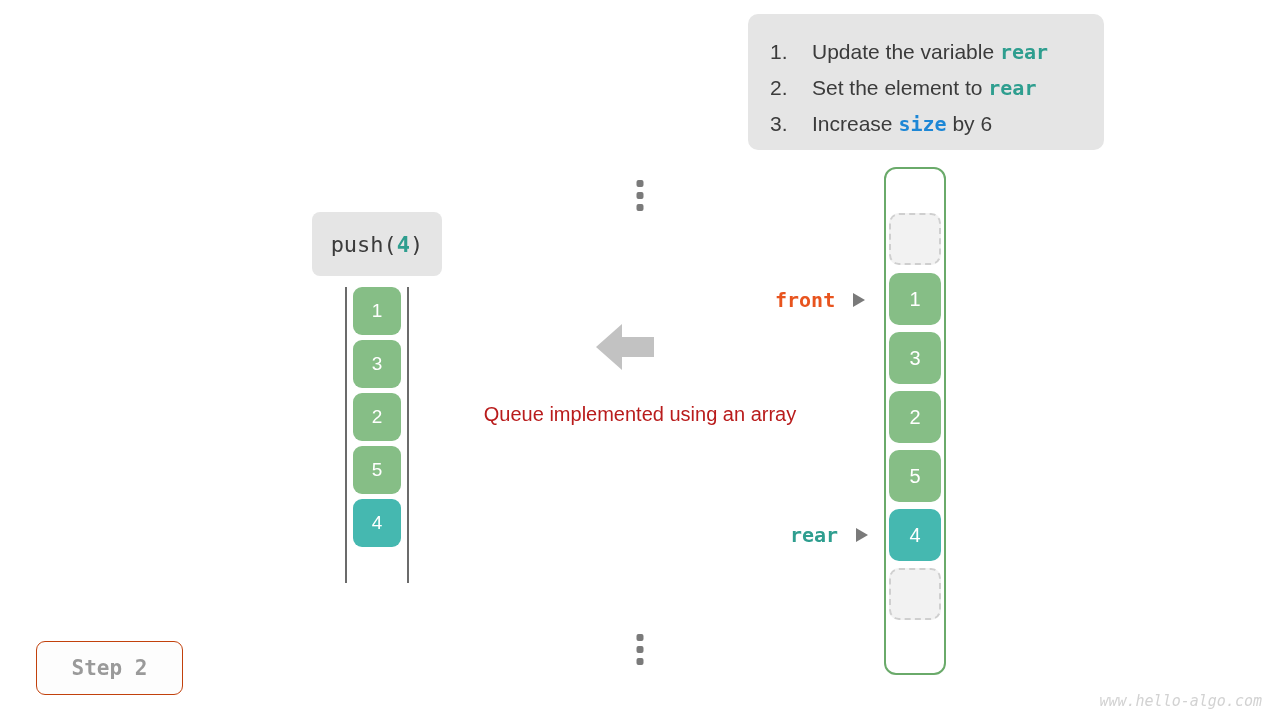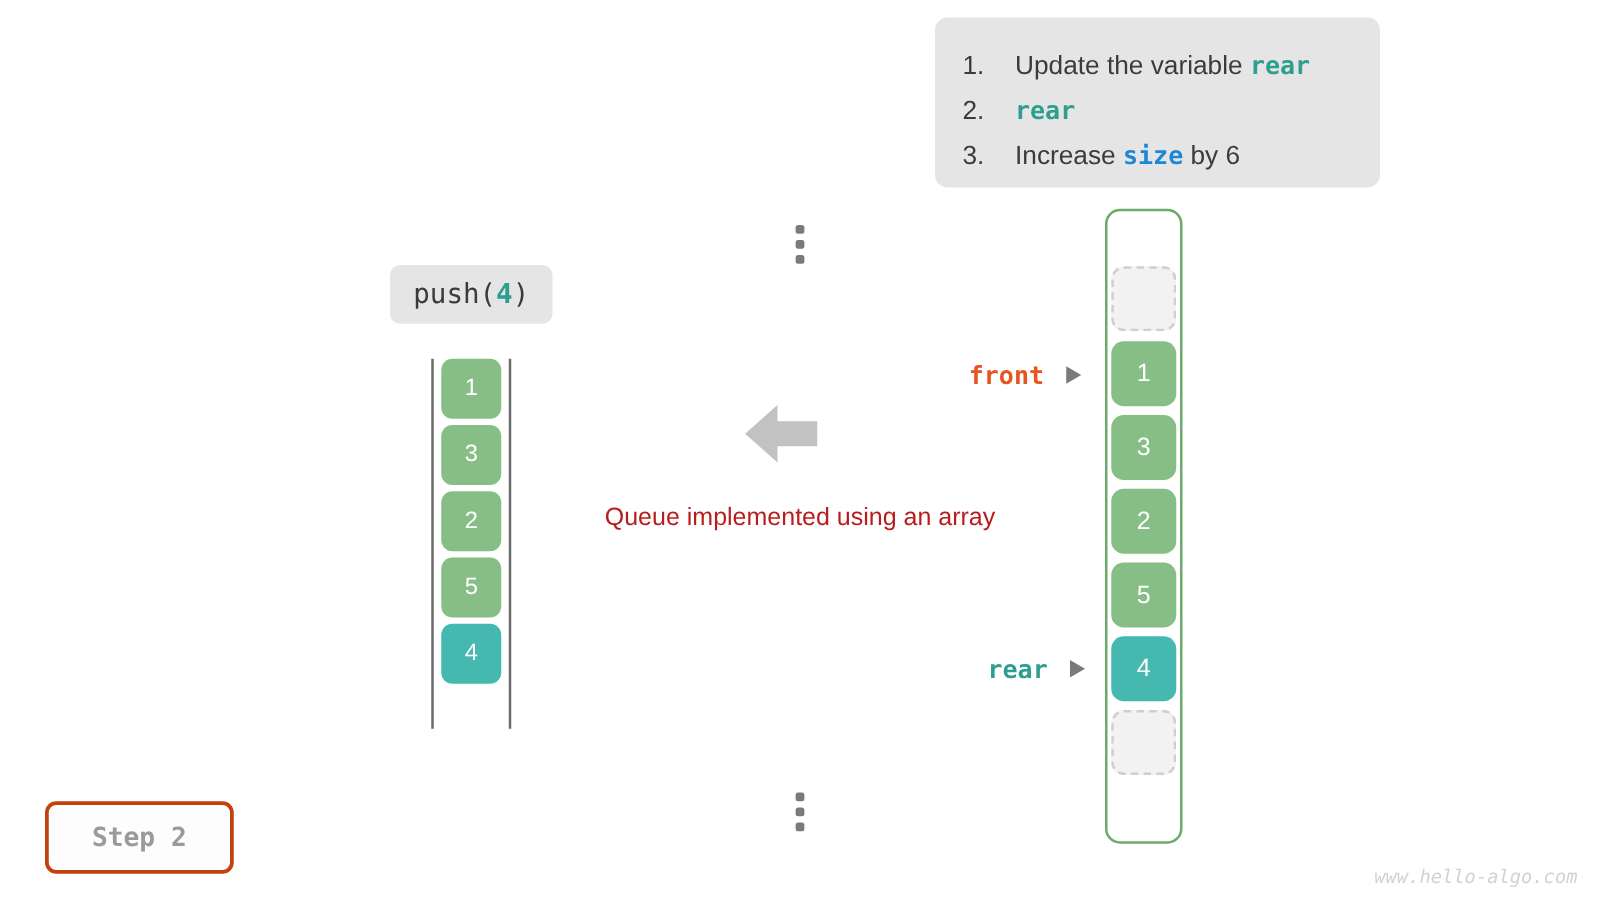--- a/index.html
+++ b/index.html
@@ -51,21 +51,21 @@
     font-family: "DejaVu Sans Mono", monospace;
     font-weight: bold;
     color: #1d87d6;
     font-size: 20px;
   }
 
   
   #push-label {
     position: absolute;
     left: 312px; top: 212px;
-    width: 130px; height: 47px;
+    width: 130px; height: 64px;
     background: #e5e5e5;
     border-radius: 8px;
     display: flex;
     align-items: center;
     justify-content: center;
     font-family: "DejaVu Sans Mono", monospace;
     font-size: 22px;
     color: #3b3b3b;
     letter-spacing: 0px;
   }
@@ -196,21 +196,21 @@
     line-height: 36px;
     white-space: pre;
   }
   #size-expr .varname { color: #1d87d6; font-weight: bold; }
 
   
   #step-badge {
     position: absolute;
     left: 36px; top: 641px;
     width: 145px; height: 52px;
-    border: 3px solid #c2410c;
+    border: 1px solid #c2410c;
     border-radius: 9px;
     background: #fdfdfd;
     display: flex;
     align-items: center;
     justify-content: center;
     font-family: "DejaVu Sans Mono", monospace;
     font-weight: bold;
     font-size: 21px;
     color: #9a9a9a;
   }
@@ -230,20 +230,21 @@
 
 <div id="instruction-card">
   <div class="instr-row">
     <span class="instr-num">1.</span>
     <span class="instr-text">Update the variable </span>
       <span class="kw-rear">rear</span>
       <span class="instr-text"></span>
   </div>
   <div class="instr-row">
     <span class="instr-num">2.</span>
+    <span class="instr-text">Set the element to </span>
       <span class="kw-rear">rear</span>
       <span class="instr-text"></span>
   </div>
   <div class="instr-row">
     <span class="instr-num">3.</span>
     <span class="instr-text">Increase </span>
       <span class="kw-size">size</span>
       <span class="instr-text"> by 6</span>
   </div>
 </div>

